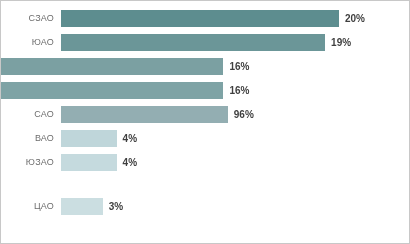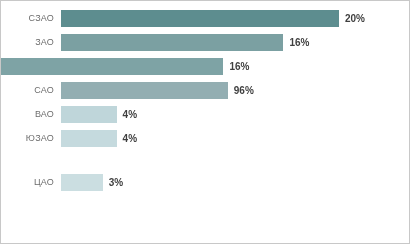--- a/index.html
+++ b/index.html
@@ -81,21 +81,27 @@
 <div id="chart-frame">
   <div id="plot-area">
       <div class="bar-row">
         <div class="cat-label">СЗАО</div>
         <div class="bar-track">
           <div class="bar-fill" style="width: 278px; background: rgb(93, 141, 143);"></div>
           <div class="bar-value">20%</div>
         </div>
       </div>
       <div class="bar-row">
-        <div class="cat-label">ЗАО</div>
+        <div class="cat-label">ЮАО</div>
+        <div class="bar-track">
+          <div class="bar-fill" style="width: 264.1px; background: rgb(107, 150, 152);"></div>
+          <div class="bar-value">19%</div>
+        </div>
+      </div>
+      <div class="bar-row">
         <div class="bar-track">
           <div class="bar-fill" style="width: 222.4px; background: rgb(123, 160, 162);"></div>
           <div class="bar-value">16%</div>
         </div>
       </div>
       <div class="bar-row">
         <div class="bar-track">
           <div class="bar-fill" style="width: 222.4px; background: rgb(126, 163, 165);"></div>
           <div class="bar-value">16%</div>
         </div>

